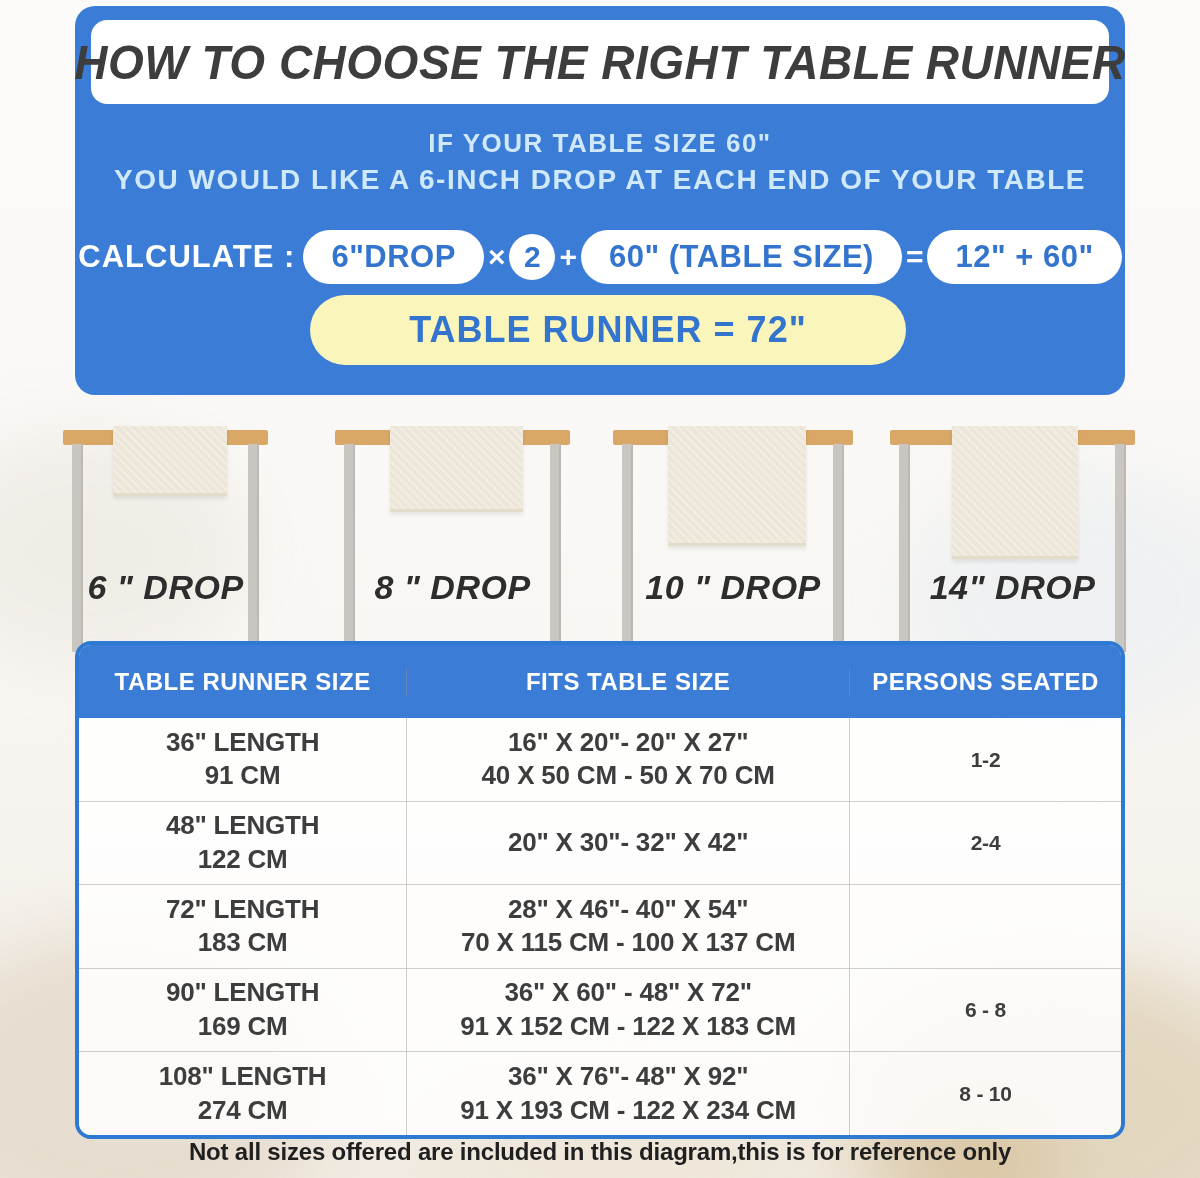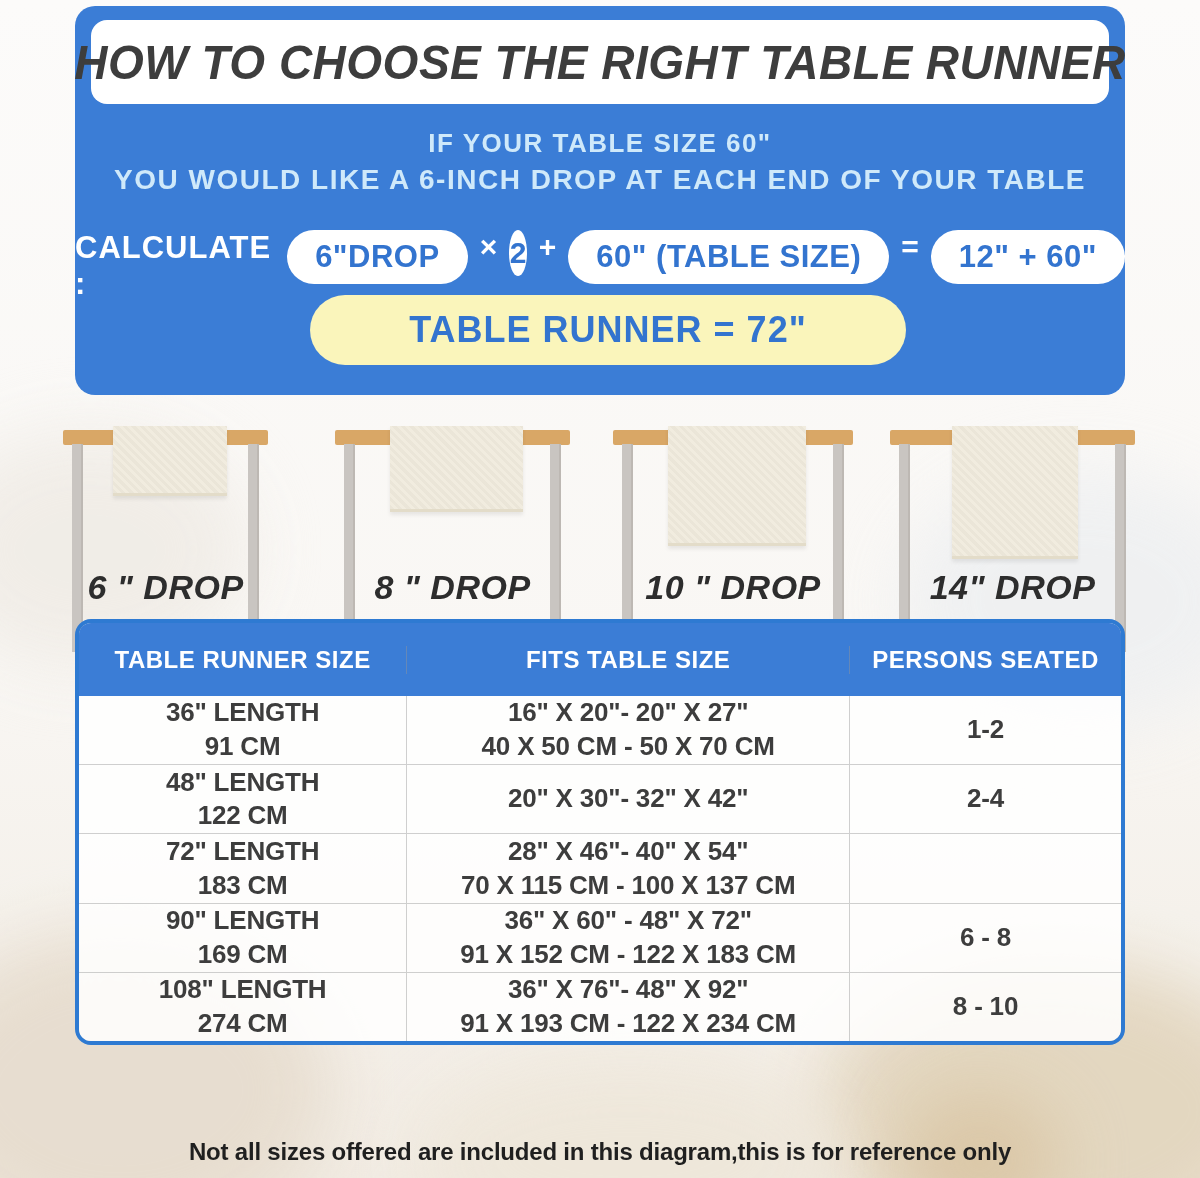--- a/index.html
+++ b/index.html
@@ -35,21 +35,21 @@
     font-size: 46px; font-weight: bold; font-style: italic;
     letter-spacing: 0.5px; color: #3d3d3d; white-space: nowrap;
     transform: scaleY(1.05);
   }
   .subtitle { position: absolute; left: 0; right: 0; text-align: center; color: #cfe9fa; font-weight: bold; letter-spacing: 1.5px; }
   .subtitle.line1 { top: 122px; font-size: 26px; }
   .subtitle.line2 { top: 158px; font-size: 28px; }
 
   .calc-row {
     position: absolute; left: 0; right: 0; top: 224px; height: 54px;
-    display: flex; align-items: flex-start; justify-content: center; gap: 12px;
+    display: flex; align-items: center; justify-content: center; gap: 4px;
   }
   .calc-label { color: #ffffff; font-weight: bold; font-size: 31px; letter-spacing: 1px; margin-right: 4px; }
   .pill {
     background: #ffffff; border-radius: 32px; height: 54px;
     display: flex; align-items: center; justify-content: center;
     padding: 0 28px; color: #3374cf; font-weight: bold; font-size: 31px;
     letter-spacing: 0.5px; white-space: nowrap;
   }
   .op { color: #ffffff; font-weight: bold; font-size: 30px; }
   .circle {
@@ -87,40 +87,40 @@
   .fig-3 .runner { left: 55px;  width: 138px; height: 120px; }
   .fig-4 .runner { left: 62px;  width: 126px; height: 133px; }
   .drop-label {
     position: absolute; left: 0; right: 0; top: 138px; text-align: center;
     font-size: 34px; font-weight: bold; font-style: italic; color: #2d2d2d;
     letter-spacing: 0.5px; white-space: nowrap;
   }
 
   
   .size-table {
-    position: absolute; left: 75px; top: 619px; width: 1050px; height: 426px;
+    position: absolute; left: 75px; top: 641px; width: 1050px; height: 498px;
     border: 4px solid #2e7ad2; border-radius: 16px; overflow: hidden;
     display: flex; flex-direction: column;
   }
   .st-header { display: flex; background: #3b7dd6; height: 73px; flex: 0 0 73px; align-items: center; }
   .st-header .hcell {
     color: #ffffff; font-weight: bold; font-size: 24px; letter-spacing: 0.5px;
     text-align: center;
   }
   .st-body { flex: 1; background: rgba(255,255,255,0.85); display: flex; flex-direction: column; }
   .st-row { flex: 1; display: flex; border-top: 1px solid rgba(150,150,150,0.45); }
   .st-row:first-child { border-top: none; }
   .cell {
     display: flex; flex-direction: column; justify-content: center; align-items: center;
     text-align: center; color: #3d3d3d; font-weight: bold; font-size: 26px;
     line-height: 1.3; letter-spacing: -0.2px;
   }
   .col1 { width: 31.5%; border-right: 1px solid rgba(150,150,150,0.45); }
   .col2 { width: 42.5%; border-right: 1px solid rgba(150,150,150,0.45); }
-  .col3 { width: 26%; font-size: 26px; text-align: right; }
+  .col3 { width: 26%; font-size: 21px; text-align: right; }
 
   .footer-note {
     position: absolute; left: 0; right: 0; top: 1138px; text-align: center;
     font-size: 24px; font-weight: bold; color: #1f1f1f; letter-spacing: -0.2px;
   }
 </style>
 </head>
 <body>
 
 <div class="bg-blob blob-a"></div>

